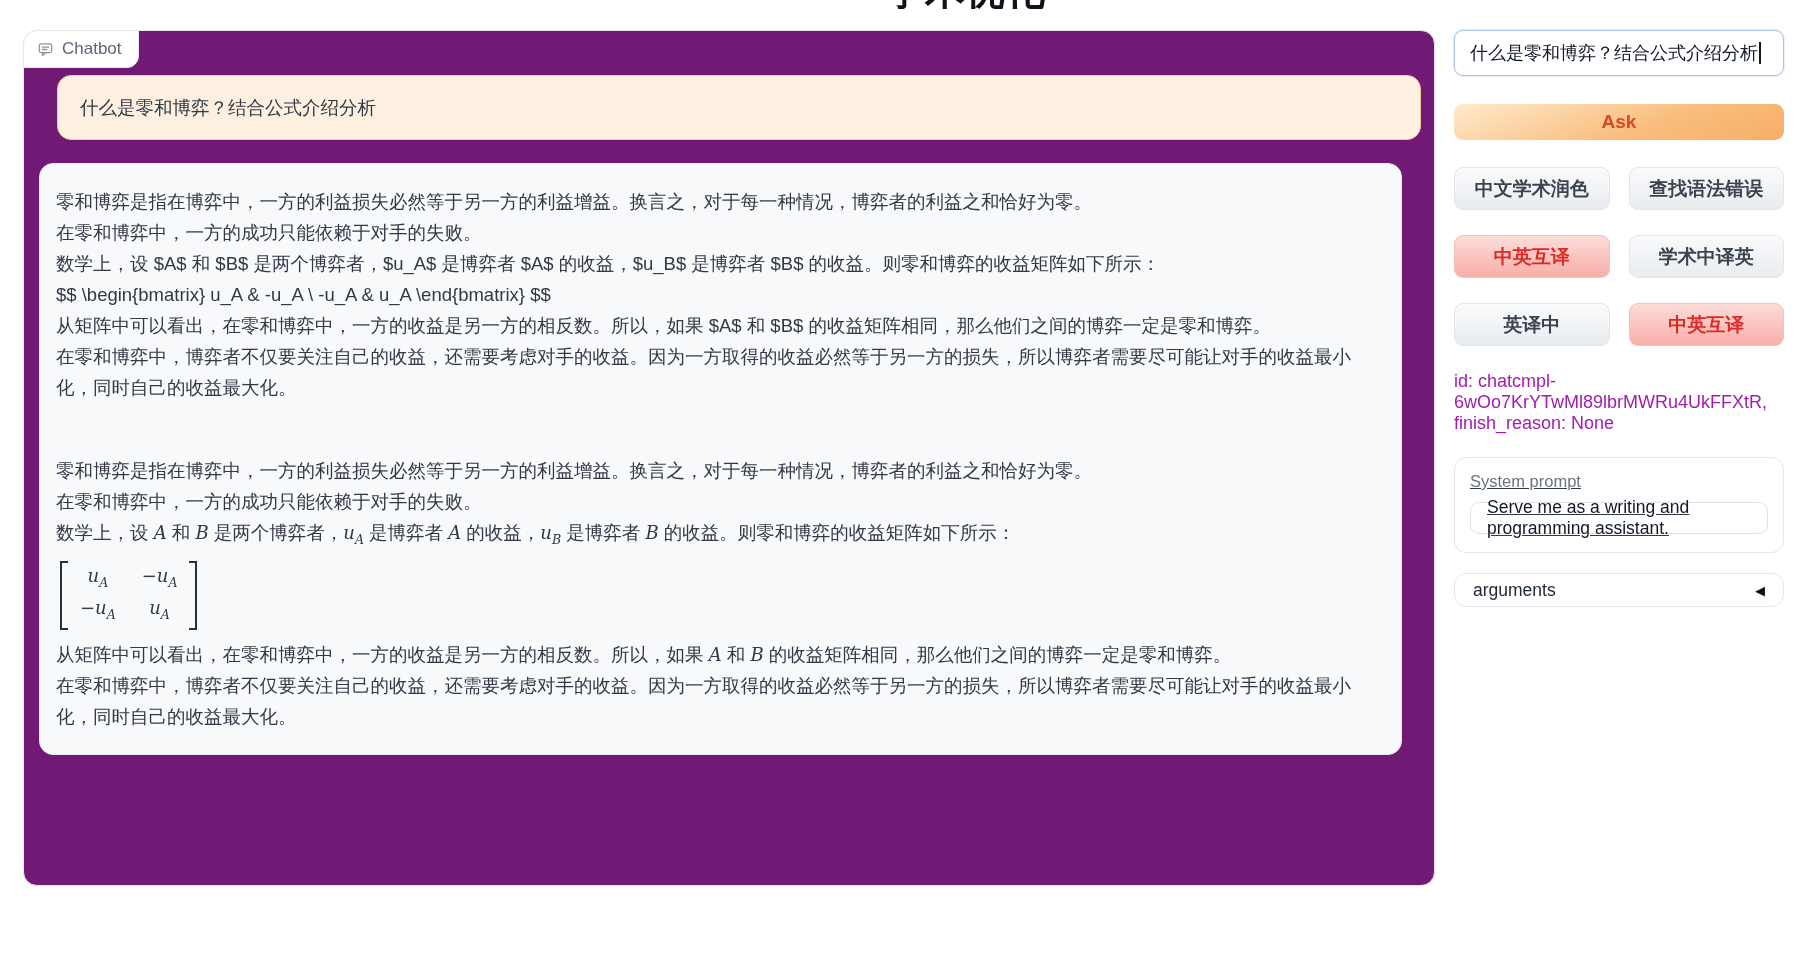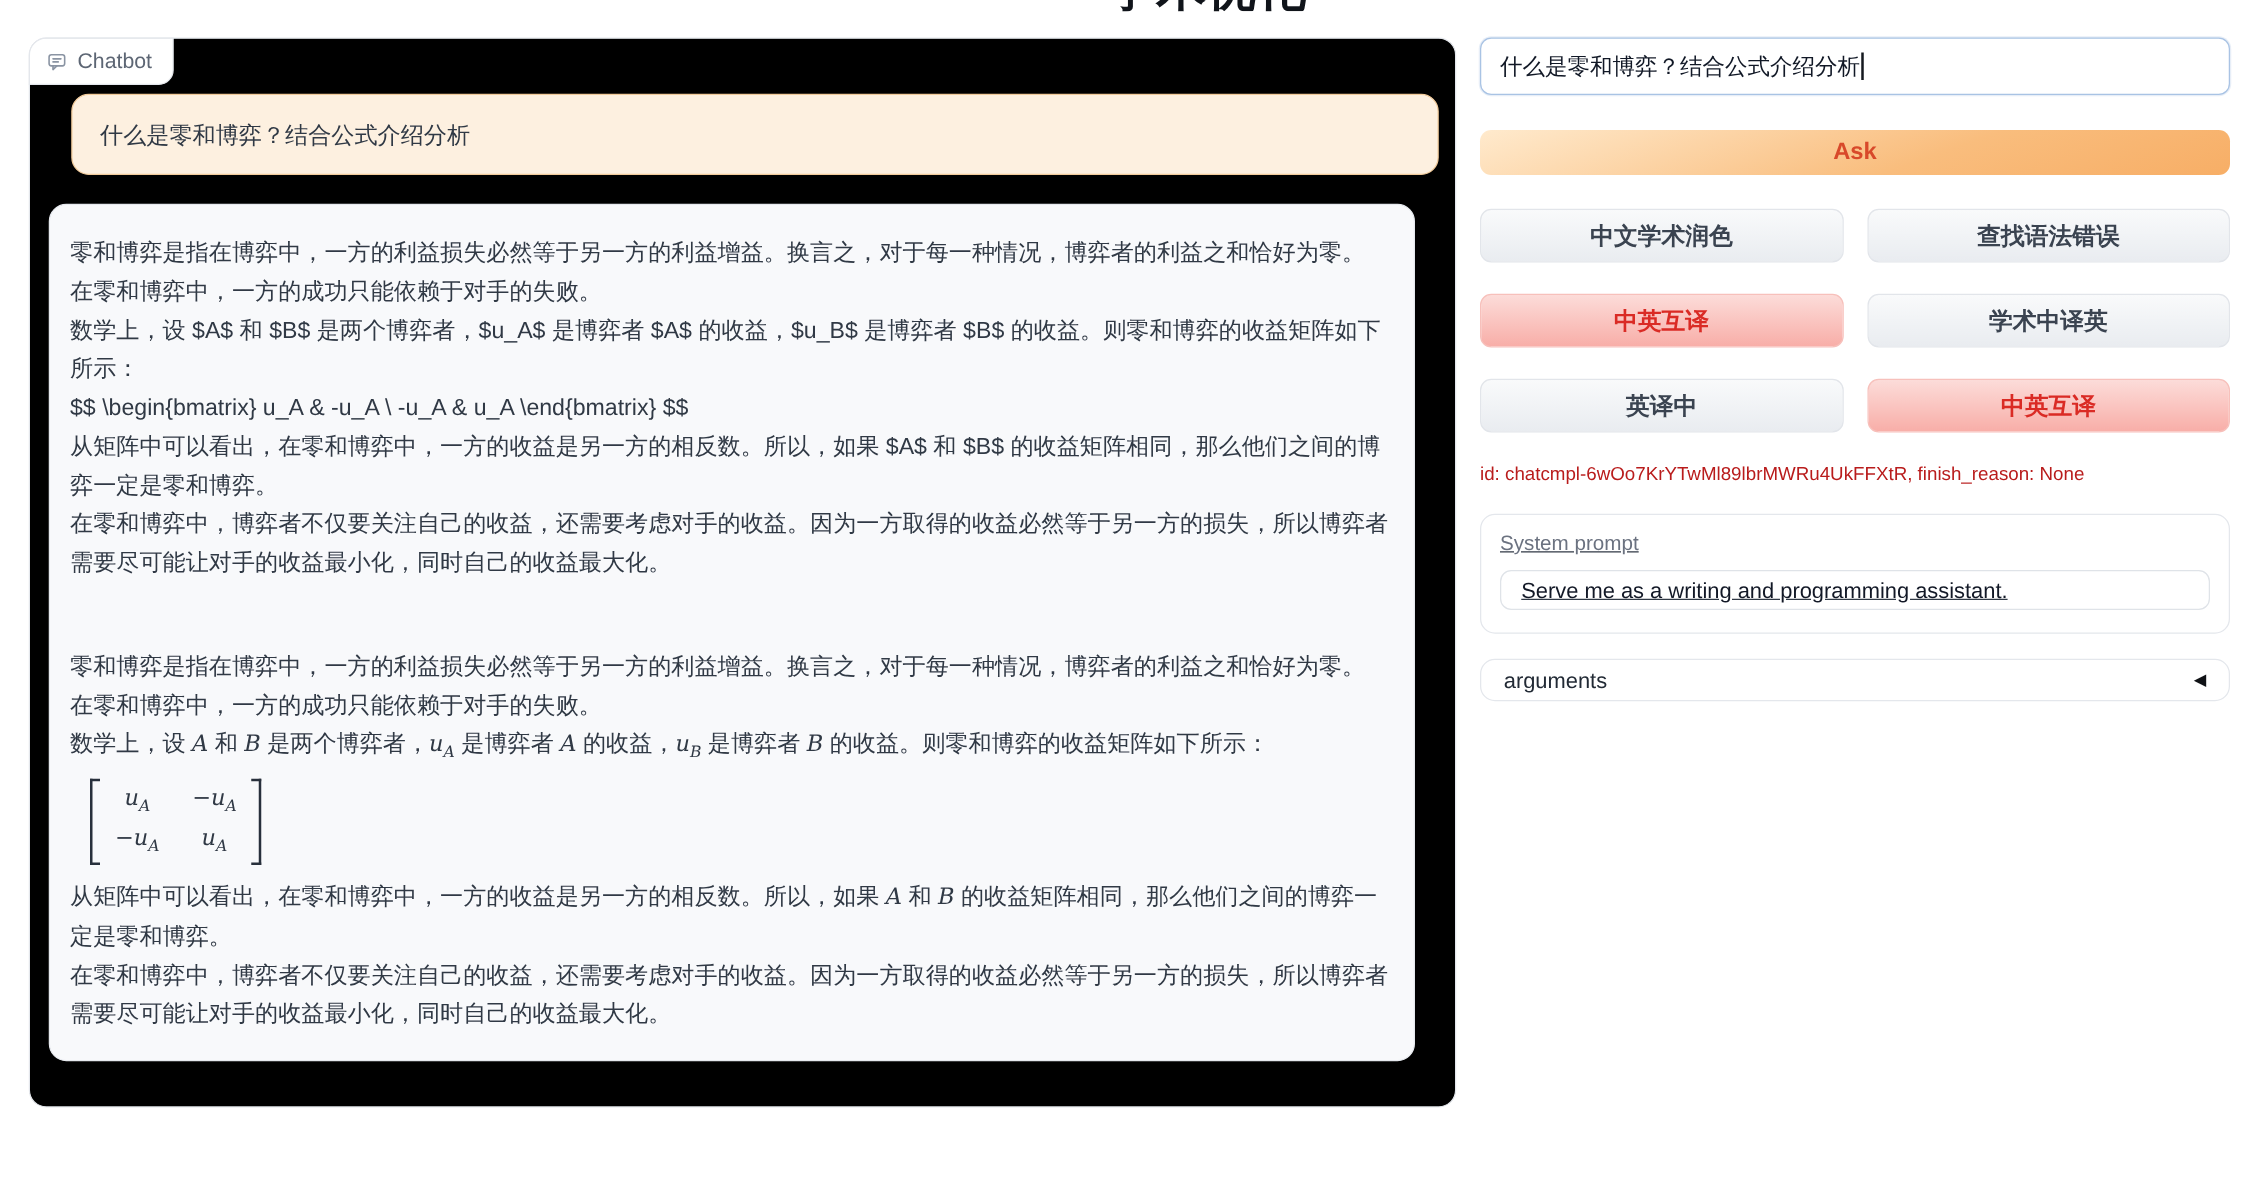--- a/index.html
+++ b/index.html
@@ -8,54 +8,54 @@
     width:1814px; height:961px; background:#ffffff; position:relative; overflow:hidden;
     font-family:"Liberation Sans","DejaVu Sans",sans-serif; color:#303945;
   }
   
   .title-clip { position:absolute; top:0; left:0; width:100%; height:9px; overflow:hidden; text-align:center; pointer-events:none; }
   .title-clip span { display:inline-block; font-size:40px; font-weight:700; color:#10141a; transform:translate(58px,-37px); }
 
   .main { display:flex; align-items:flex-start; gap:19px; padding:30px 30px 0 23px; }
 
   
-  .chat-panel { position:relative; width:1142px; min-height:856px; border:1px solid #e4e7ec; border-radius:14px; background:#000000; }
+  .chat-panel { position:relative; width:1412px; min-height:856px; border:1px solid #e4e7ec; border-radius:14px; background:#701a75; }
   .chat-label { position:absolute; top:-1px; left:-1px; display:flex; align-items:center; gap:8px;
     padding:8px 16px 8px 13px; background:#fff; border:1px solid #e4e7ec; border-radius:14px 0 12px 0;
     color:#5d6674; font-size:17px; }
   .chat-ico svg { display:block; }
   .messages { padding:44px 12px 18px 15px; }
   .msg { border-radius:14px; font-size:18.5px; line-height:31px; color:#303945; }
   .msg.user { margin:0 1px 0 18px; padding:16px 22px; background:#fdf0e0; border:1px solid #f2cb9b; }
   .msg.bot  { margin:23px 20px 0 0; padding:22px 16px; background:#f8f9fb; border:1px solid #e6e9ee; }
   .block, .segs { white-space:pre-line; }
   .rendered { margin-top:52px; }
   .mvar { font-family:"DejaVu Serif","Liberation Serif",serif; font-style:italic; font-size:18px; }
   .mvar sub { font-size:12.5px; }
-  .mx { display:inline-flex; align-items:stretch; margin:6px 0 2px 16px; }
+  .mx { display:inline-flex; align-items:stretch; margin:6px 0 2px 4px; }
   .br { width:8px; }
   .br.l { border-left:2px solid #28303c; border-top:2px solid #28303c; border-bottom:2px solid #28303c; }
   .br.r { border-right:2px solid #28303c; border-top:2px solid #28303c; border-bottom:2px solid #28303c; }
   .cells { display:grid; grid-template-columns:auto auto; column-gap:26px; row-gap:2px; padding:3px 12px; }
   .cell { text-align:center; line-height:24px; }
 
   
   .side { flex:1; display:flex; flex-direction:column; }
   .input-box { height:46px; border:1px solid #a9c3e4; border-radius:9px; padding:0 15px; display:flex;
     align-items:center; font-size:18px; color:#111826; background:#fff; box-shadow:0 0 0 1px rgba(147,177,217,.22); }
   .caret { display:inline-block; width:2px; height:22px; background:#15191f; margin-left:1px; }
   .ask { margin-top:28px; height:36px; border:none; border-radius:9px;
     background:linear-gradient(160deg,#ffeacd 0%,#f9bd7d 60%,#f7ae66 100%);
     color:#d8492a; font-weight:700; font-size:19px; font-family:inherit; cursor:pointer; }
   .qgrid { margin-top:27px; display:grid; grid-template-columns:1fr 1fr; column-gap:19px; row-gap:25px; }
   .qbtn { height:43px; border-radius:9px; font-size:19px; font-weight:700; font-family:inherit; cursor:pointer;
     display:flex; align-items:center; justify-content:center; }
   .qbtn.gray { background:linear-gradient(180deg,#f9fafb,#e9ecf0); border:1px solid #e2e5ea; color:#3a4350; }
   .qbtn.pink { background:linear-gradient(180deg,#fcdcd9,#f8aea8); border:1px solid #f7c0bb; color:#da2b25; }
-  .status { margin-top:25px; font-size:15px; color:#b91c1c; }
+  .status { margin-top:25px; font-size:18px; color:#a21caf; }
   .sys { margin-top:23px; border:1px solid #e4e7ec; border-radius:12px; padding:14px 15px 18px; background:#fff;text-decoration:underline; }
   .sys-label { font-size:16.5px; color:#6b7280; }
   .sys-value { margin-top:11px; border:1px solid #dfe3e8; border-radius:9px; padding:0 16px; height:32px;
     display:flex; align-items:center; font-size:17.5px; color:#121826; background:#fff; }
   .acc { margin-top:20px; border:1px solid #e4e7ec; border-radius:12px; height:34px; padding:0 18px;
     display:flex; align-items:center; justify-content:space-between; cursor:pointer; background:#fff; }
   .acc-label { font-size:17.5px; color:#222a35; }
   .acc-ico { font-size:13px; color:#0f1115; }
 </style>
 </head>

